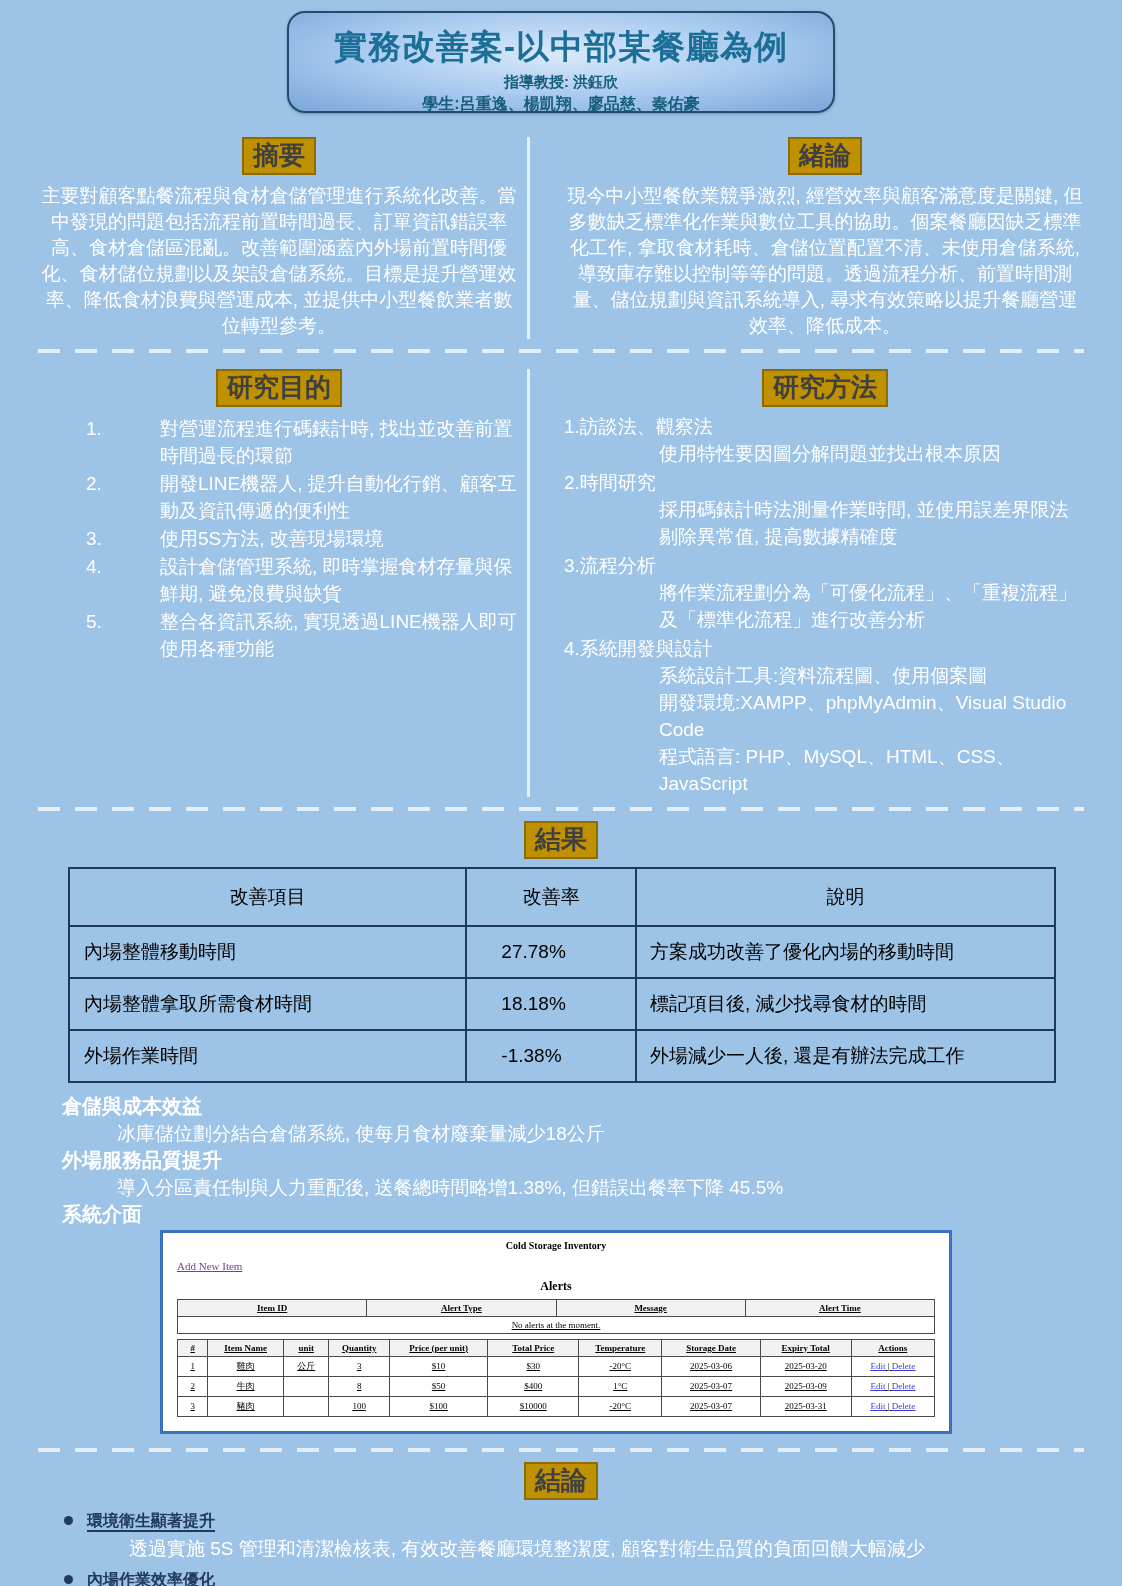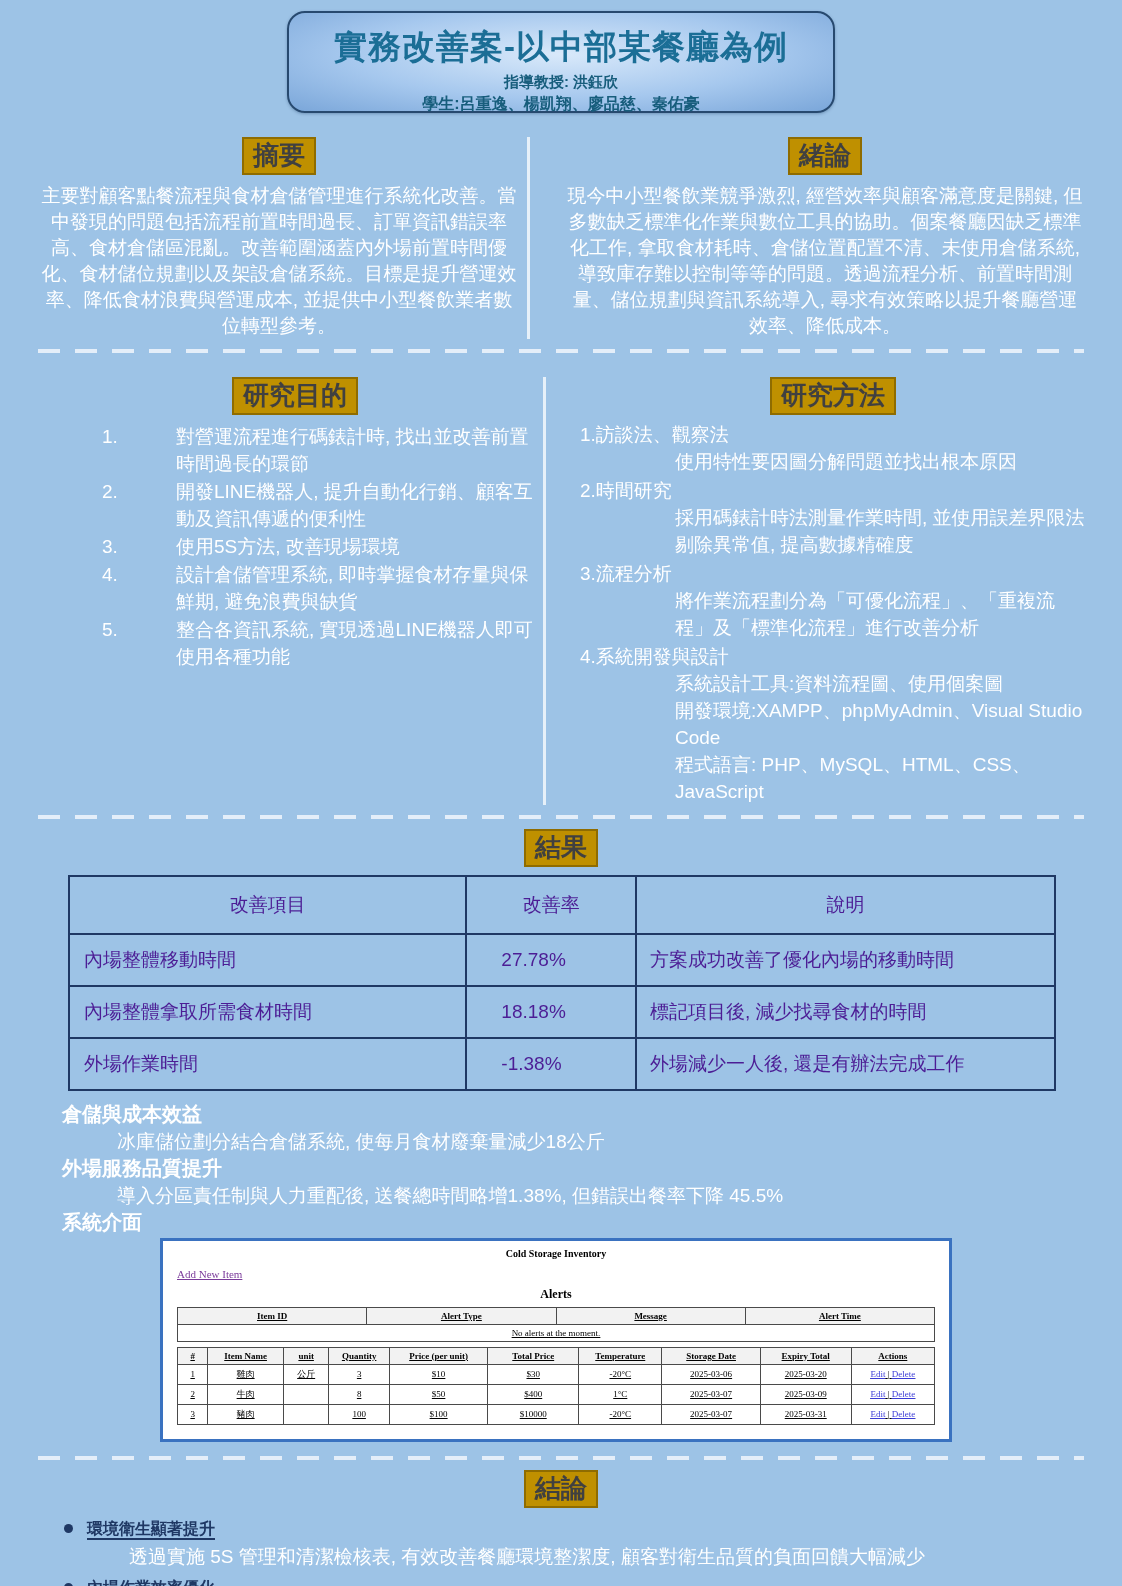--- a/index.html
+++ b/index.html
@@ -57,21 +57,21 @@
   
   .center-badge{margin-top:10px;}
   table.results{
     border-collapse:collapse;
     margin:8px 0 0 68px;
     width:988px;
     table-layout:fixed;
   }
   table.results td,table.results th{
     border:2.5px solid #1f3864;
-    font-size:19px;font-weight:normal;color:#4c1d95;
+    font-size:19px;font-weight:normal;color:#000000;
     height:52px;box-sizing:border-box;
   }
   table.results th{height:58px;text-align:center;}
   td.c-item{padding-left:14px;text-align:left;}
   td.c-rate{padding-left:34px;text-align:left;}
   td.c-desc{padding-left:13px;text-align:left;}
   col.w1{width:40.3%;} col.w2{width:17.2%;} col.w3{width:42.5%;}
 
   
   .notes{margin:10px 0 0 62px;}
@@ -124,21 +124,21 @@
   </div>
   <div class="vdiv"></div>
   <div class="colR">
     <span class="badge">緒論</span>
     <div class="para">現今中小型餐飲業競爭激烈, 經營效率與顧客滿意度是關鍵, 但多數缺乏標準化作業與數位工具的協助。個案餐廳因缺乏標準化工作, 拿取食材耗時、倉儲位置配置不清、未使用倉儲系統, 導致庫存難以控制等等的問題。透過流程分析、前置時間測量、儲位規劃與資訊系統導入, 尋求有效策略以提升餐廳營運效率、降低成本。</div>
   </div>
 </div>
 
 <div class="dashed"></div>
 
-<div class="row2" style="margin-top:24px;padding-left:16px;">
+<div class="row2" style="margin-top:16px;">
   <div class="colL">
     <span class="badge">研究目的</span>
     <div style="margin-top:8px;">
       <div class="obj-item">
         <span class="obj-num">1.</span>
         <span class="obj-text">對營運流程進行碼錶計時, 找出並改善前置時間過長的環節</span>
       </div>
       <div class="obj-item">
         <span class="obj-num">2.</span>
         <span class="obj-text">開發LINE機器人, 提升自動化行銷、顧客互動及資訊傳遞的便利性</span>

